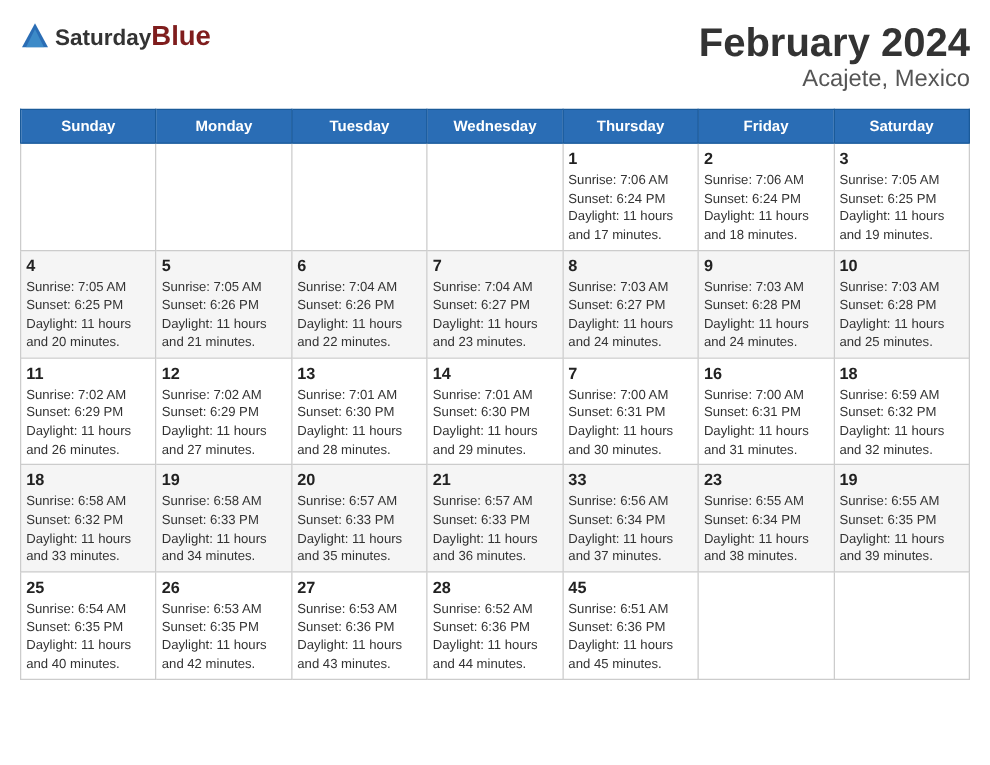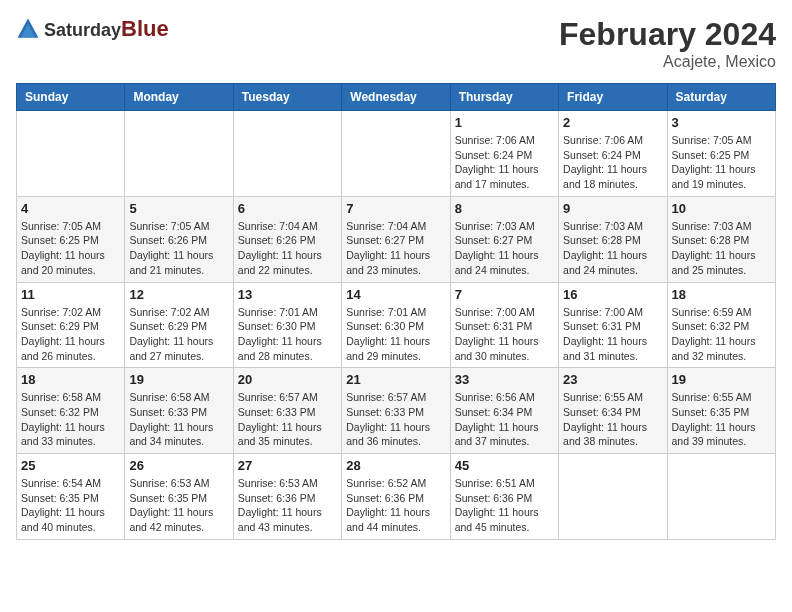--- a/index.html
+++ b/index.html
@@ -28,34 +28,34 @@
     .title-area {
       text-align: right;
       margin-left: 28px;
     }
     .title-area h1 {
       font-size: 32px;
       font-weight: bold;
       color: #333;
     }
     .title-area h2 {
-      font-size: 16px;
+      font-size: 19px;
       font-weight: normal;
       color: #555;
     }
     table {
       width: 100%;
       border-collapse: collapse;
       font-size: 11px;
     }
     thead th {
       background: #2a6db5;
       color: #fff;
       padding: 6px 8px;
-      text-align: left;
+      text-align: center;
       font-size: 12px;
       font-weight: bold;
       border: 1px solid #1a5a99;
     }
     tbody td {
       border: 1px solid #ccc;
       vertical-align: top;
       padding: 4px;
       min-height: 80px;
       width: 14.28%;

